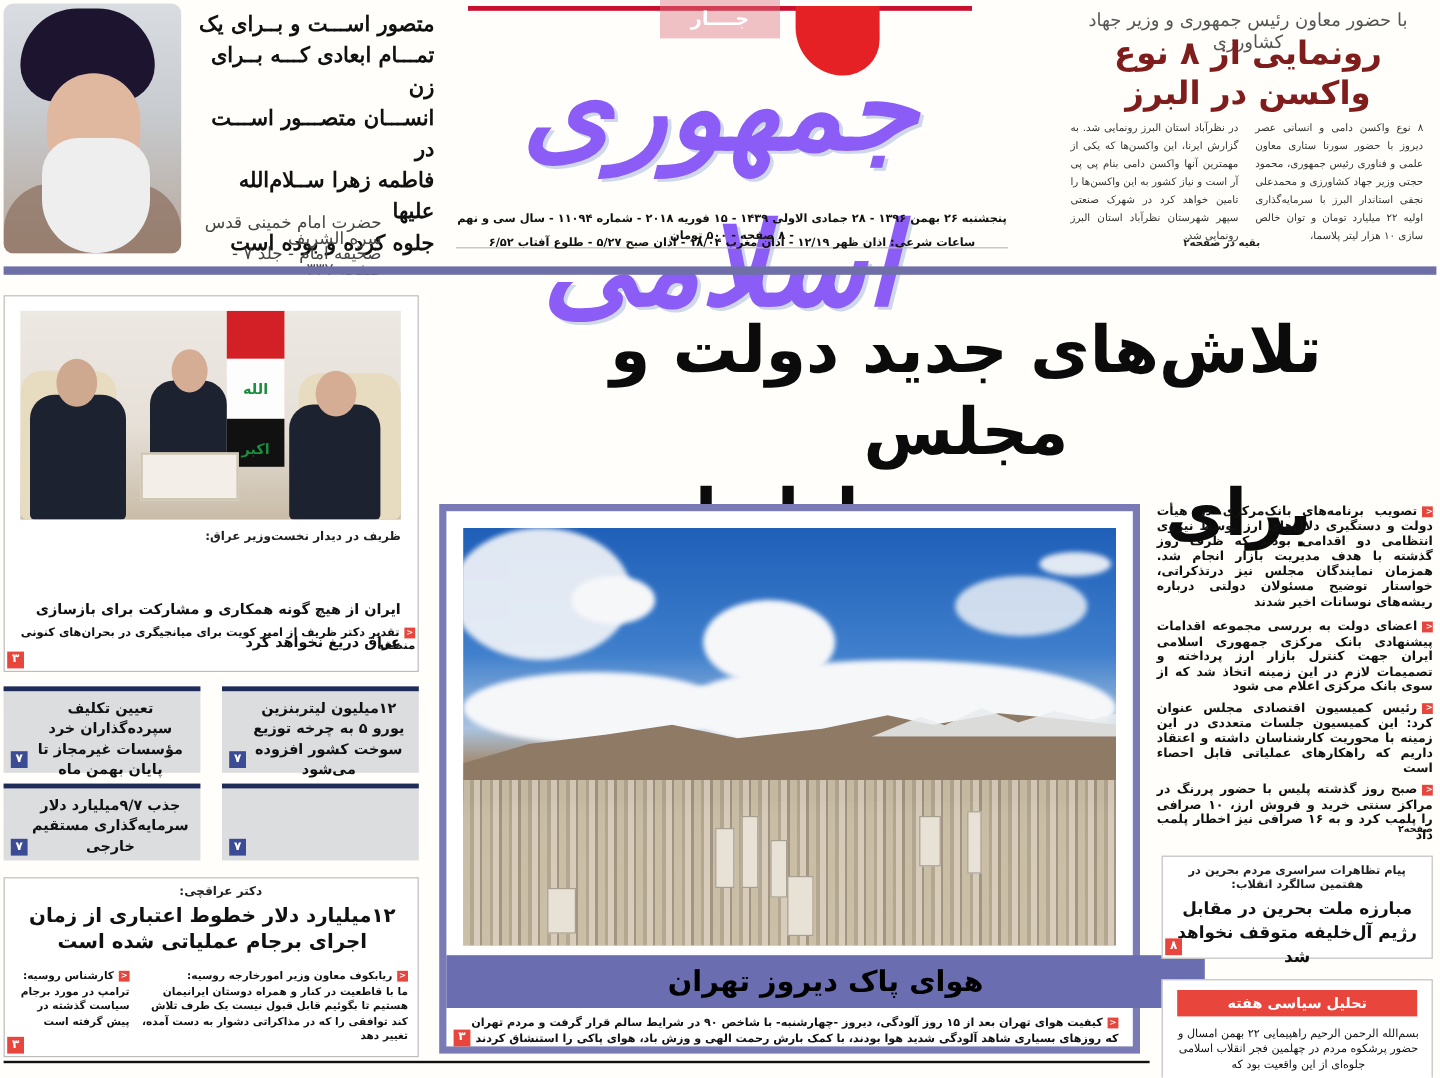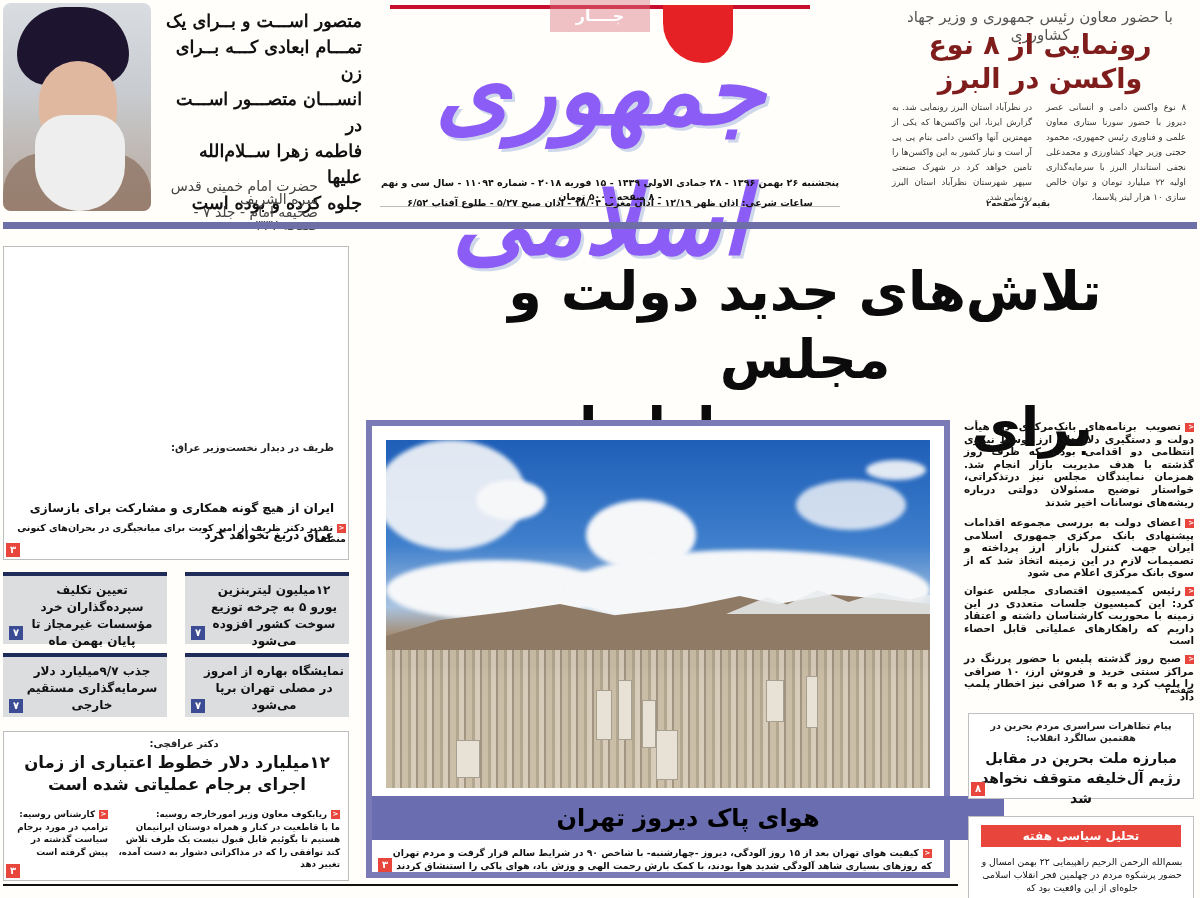--- a/index.html
+++ b/index.html
@@ -132,38 +132,53 @@
 
 <div class="abs vaccine-kicker rtl">با حضور معاون رئیس جمهوری و وزیر جهاد کشاورزی</div>
 <div class="abs vaccine-title rtl">رونمایی از ۸ نوع واکسن در البرز</div>
 <div class="abs vaccine-col rtl" style="left:1046px;">۸ نوع واکسن دامی و انسانی عصر دیروز با حضور سورنا ستاری معاون علمی و فناوری رئیس جمهوری، محمود حجتی وزیر جهاد کشاورزی و محمدعلی نجفی استاندار البرز با سرمایه‌گذاری اولیه ۲۲ میلیارد تومان و توان خالص سازی ۱۰ هزار لیتر پلاسما،</div>
 <div class="abs vaccine-col rtl" style="left:892px;">در نظرآباد استان البرز رونمایی شد. به گزارش ایرنا، این واکسن‌ها که یکی از مهمترین آنها واکسن دامی بنام پی پی آر است و نیاز کشور به این واکسن‌ها را تامین خواهد کرد در شهرک صنعتی سپهر شهرستان نظرآباد استان البرز رونمایی شد.</div>
 <div class="abs vaccine-more rtl">بقیه در صفحه۲</div>
 
 <div class="abs band"></div>
 
 <div class="abs zarif-box">
+  <div class="zarif-photo">
+    <div class="chair" style="left:0;top:50px;width:80px;height:124px;"></div>
+    <div class="chair" style="left:232px;top:52px;width:85px;height:122px;"></div>
+    <div class="flag">
+      <div class="r"></div>
+      <div class="w">الله اکبر</div>
+      <div class="b"></div>
+    </div>
+    <div class="suit" style="left:8px;top:70px;width:80px;height:104px;"></div>
+    <div class="head" style="left:30px;top:40px;width:34px;height:40px;background:#cfa98f;"></div>
+    <div class="suit" style="left:108px;top:58px;width:64px;height:80px;"></div>
+    <div class="head" style="left:126px;top:32px;width:30px;height:36px;"></div>
+    <div class="table"></div>
+    <div class="suit" style="left:224px;top:78px;width:76px;height:96px;"></div>
+    <div class="head" style="left:246px;top:50px;width:34px;height:38px;"></div>
+  </div>
   <div class="zarif-kicker rtl">ظریف در دیدار نخست‌وزیر عراق:</div>
   <div class="zarif-title rtl">ایران از هیچ گونه همکاری و مشارکت برای بازسازی عراق دریغ نخواهد کرد</div>
   <div class="zarif-sub rtl">
     <span class="arrow-badge">&lt;</span><span>تقدیر دکتر ظریف از امیر کویت برای میانجیگری در بحران‌های کنونی منطقه</span>
   </div>
   <div class="page-badge red" style="left:2px;bottom:2px;">۳</div>
 </div>
 
 <div class="abs brief rtl" style="left:185px;top:572px;">
   <div class="t">۱۲میلیون لیتربنزین یورو ۵ به چرخه توزیع سوخت کشور افزوده می‌شود</div>
   <div class="page-badge blue">۷</div>
 </div>
 <div class="abs brief rtl" style="left:3px;top:572px;">
   <div class="t">تعیین تکلیف سپرده‌گذاران خرد مؤسسات غیرمجاز تا پایان بهمن ماه</div>
   <div class="page-badge blue">۷</div>
 </div>
 <div class="abs brief rtl" style="left:185px;top:653px;height:64px;">
-  <div class="t">نمایشگاه بهاره از امروز در مصلی تهران برپا می‌شود</div>
   <div class="page-badge blue">۷</div>
 </div>
 <div class="abs brief rtl" style="left:3px;top:653px;height:64px;">
   <div class="t">جذب ۹/۷میلیارد دلار سرمایه‌گذاری مستقیم خارجی</div>
   <div class="page-badge blue">۷</div>
 </div>
 
 <div class="abs araghchi-box">
   <div class="araghchi-kicker rtl">دکتر عراقچی:</div>
   <div class="araghchi-title rtl">۱۲میلیارد دلار خطوط اعتباری از زمان اجرای برجام عملیاتی شده است</div>

